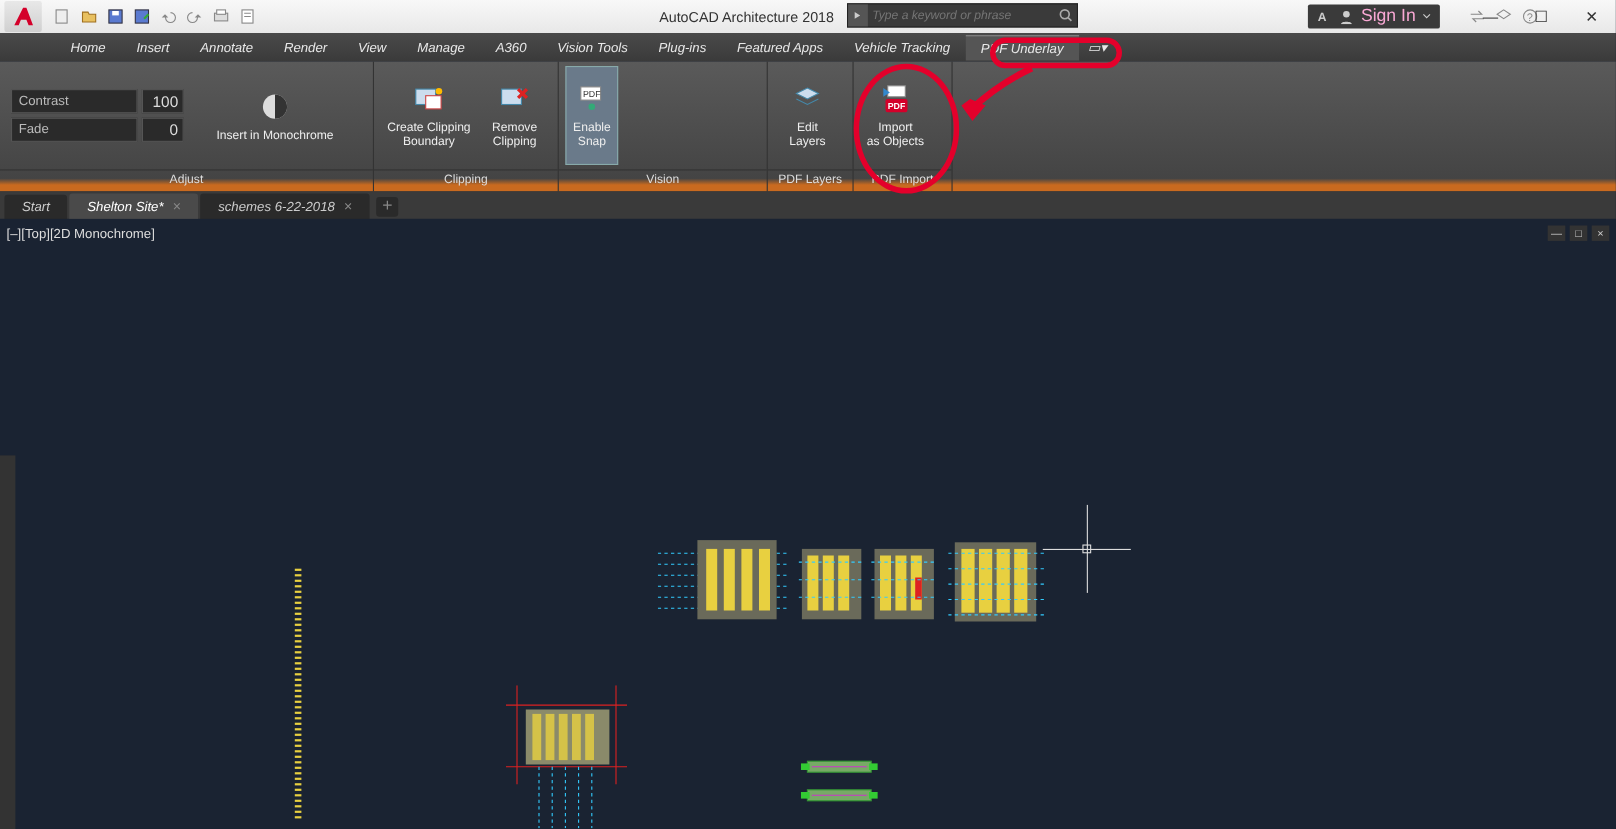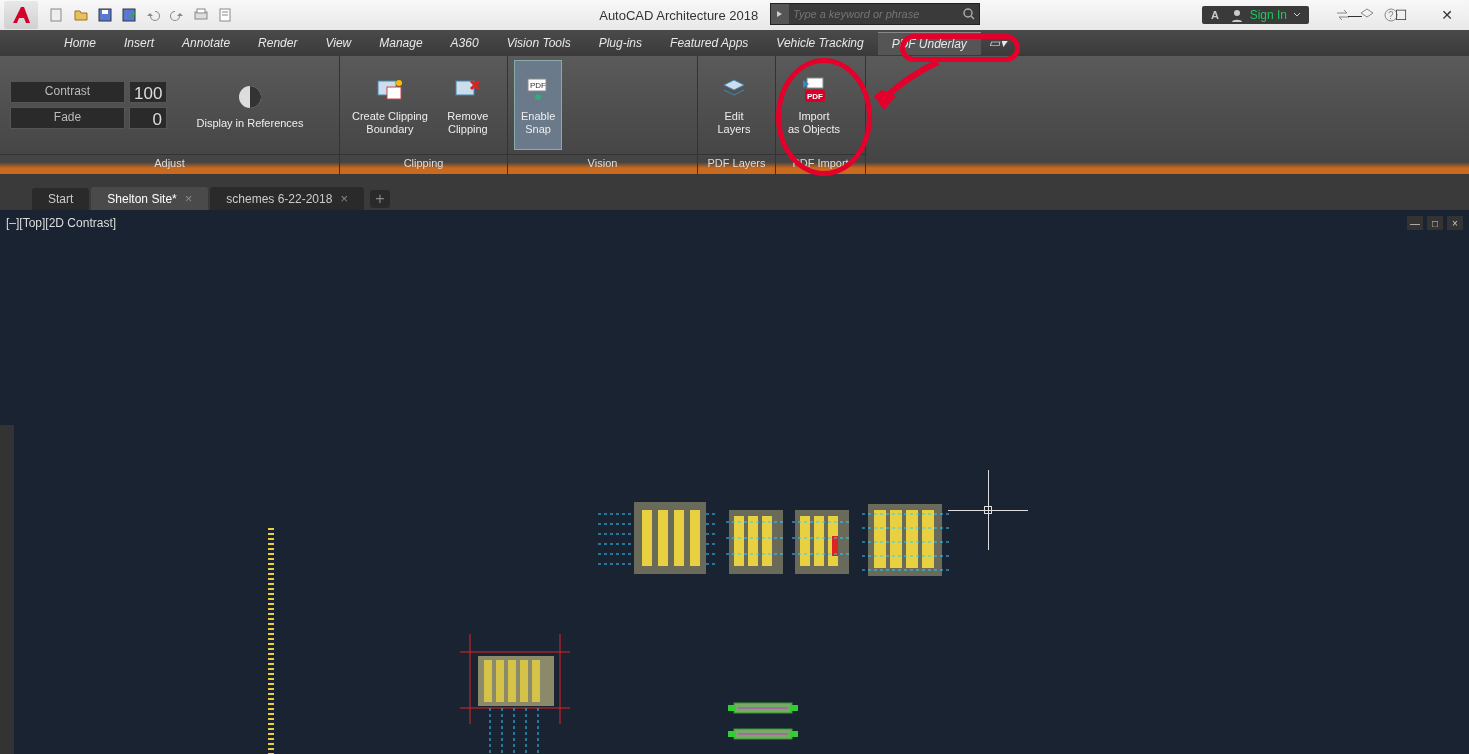--- a/index.html
+++ b/index.html
@@ -10,47 +10,47 @@
   .app-logo { width: 34px; height: 28px; margin: 1px 4px; background: linear-gradient(#e8e8e8,#d0d0d0); border-radius: 2px; display:flex; align-items:center; justify-content:center; }
   .qat { display: flex; align-items: center; gap: 2px; padding: 0 4px; }
   .qat-icon { width: 22px; height: 22px; border: 1px solid transparent; display:flex; align-items:center; justify-content:center; }
   .title-center { position:absolute; left:50%; transform:translateX(-50%); display:flex; gap:14px; color:#333; font-size:13px; }
   .title-app { font-weight: normal; }
   .title-file { color:#555; }
   .search-box { position:absolute; left: 770px; top:3px; width:210px; height:22px; background:#3a3a3a; border:1px solid #222; display:flex; align-items:center; }
   .search-box .arrow { width:18px; height:100%; background:#555; display:flex;align-items:center;justify-content:center;}
   .search-box input { flex:1; background:transparent; border:none; color:#aaa; font-style:italic; font-size:11px; padding:0 4px; outline:none;}
   .title-right { position:absolute; right: 160px; display:flex; align-items:center; gap:6px; background:#3a3a3a; padding:2px 8px; border-radius:2px;}
-  .signin { color:#22c55e; font-size:12px; }
+  .signin { color:#f9a8d4; font-size:16px; }
   .title-utils { position:absolute; right: 70px; display:flex; gap:8px; align-items:center;}
   .winctrl { position:absolute; right:8px; display:flex; gap:18px; color:#333; }
   .winctrl div { width:28px; height:20px; display:flex; align-items:center; justify-content:center; font-size:14px;}
 
   
   .ribbon-tabs { height: 26px; background: linear-gradient(#4a4a4a,#3a3a3a); display:flex; align-items:center; padding-left:50px; gap:0;font-style:italic; }
   .ribbon-tab { padding: 4px 14px; color:#e8e8e8; font-size:12px; cursor:pointer; position:relative;}
   .ribbon-tab.active { background:#555; border-top:1px solid #888;}
 
   
   .ribbon { height: 118px; background: linear-gradient(#5a5a5a,#444 90%,#c96a1f 95%,#c96a1f); display:flex; }
   .panel { border-right:1px solid #333; display:flex; flex-direction:column; }
   .panel-body { flex:1; display:flex; align-items:center; padding:2px 6px; gap:4px;}
   .panel-title { height:20px; font-size:11px; color:#ddd; text-align:center; border-top:1px solid #333; padding-top:2px;}
 
   .adjust-inputs { display:flex; flex-direction:column; gap:4px; padding:4px;}
   .adjust-row { display:flex; gap:4px; align-items:center;}
-  .adjust-label { width:115px; height:22px; background:#2a2a2a; border:1px solid #555; color:#bbb; font-size:12px; padding:2px 6px;text-align:center;}
-  .adjust-val { width:38px; height:22px; background:#2a2a2a; border:1px solid #555; color:#ddd; font-size:17px; text-align:right; padding:2px 4px;}
+  .adjust-label { width:115px; height:22px; background:#2a2a2a; border:1px solid #555; color:#bbb; font-size:12px; padding:2px 6px;}
+  .adjust-val { width:38px; height:22px; background:#2a2a2a; border:1px solid #555; color:#ddd; font-size:14px; text-align:right; padding:2px 4px;}
 
   .big-btn { display:flex; flex-direction:column; align-items:center; justify-content:center; padding:4px 6px; min-width:60px; height:90px; color:#eee; font-size:11px; text-align:center; line-height:13px; gap:4px; cursor:pointer;}
   .big-btn.selected { background:#6a7a8a; border:1px solid #8aa;}
   .btn-icon { width:32px; height:32px; display:flex; align-items:center; justify-content:center;}
 
   
-  .file-tabs { height:36px; background:#3a3a3a; display:flex; align-items:flex-end; padding-left:32px; gap:2px;}
+  .file-tabs { height:25px; background:#3a3a3a; display:flex; align-items:flex-end; padding-left:4px; gap:2px;font-style:italic;}
   .file-tab { padding:4px 16px; background:#2a2a2a; color:#ccc; font-size:12px; border-top-left-radius:3px; border-top-right-radius:3px; display:flex; align-items:center; gap:8px;}
   .file-tab.active { background:#4a4a4a; color:#fff;}
   .file-tab .close { color:#888; font-size:13px;}
   .new-tab { width:20px; height:18px; background:#2a2a2a; color:#888; display:flex;align-items:center;justify-content:center; border-radius:3px; margin-left:4px; margin-bottom:2px;}
 
   
   .viewport { position:relative; height: 554px; background:#1a2332; }
   .view-label { position:absolute; top:6px; left:6px; color:#ddd; font-size:12px;}
   .view-ctrl { position:absolute; top:6px; right:6px; display:flex; gap:4px;}
   .view-ctrl div { width:16px; height:14px; background:#333; color:#ccc; font-size:10px; display:flex;align-items:center;justify-content:center;}
@@ -213,21 +213,21 @@
           <div class="adjust-val">0</div>
         </div>
       </div>
       <div class="big-btn" style="min-width:150px">
         <div class="btn-icon">
             <svg width="28" height="28">
               <circle cx="14" cy="14" r="11" fill="#ddd"></circle>
               <path d="M14 3a11 11 0 0 1 0 22z" fill="#333"></path>
             </svg>
           </div>
-        <span>Display in References</span>
+        <span>Insert in Monochrome</span>
       </div>
     </div>
     <div class="panel-title">Adjust</div>
   </div>
 
   <div class="panel" style="width:168px">
     <div class="panel-body">
       <div class="big-btn">
         <div class="btn-icon">
             <svg width="30" height="26">
@@ -314,21 +314,21 @@
       <span class="close">×</span>
     </div>
   <div class="file-tab">
       <span>schemes 6-22-2018</span>
       <span class="close">×</span>
     </div>
   <div class="new-tab">+</div>
 </div>
 
 <div class="viewport">
-  <div class="view-label">[–][Top][2D Contrast]</div>
+  <div class="view-label">[–][Top][2D Monochrome]</div>
   <div class="view-ctrl">
     <div>—</div>
     <div>□</div>
     <div>×</div>
   </div>
 
   <div class="side-pal"></div>
 
   <div class="ruler">
     <div></div>

